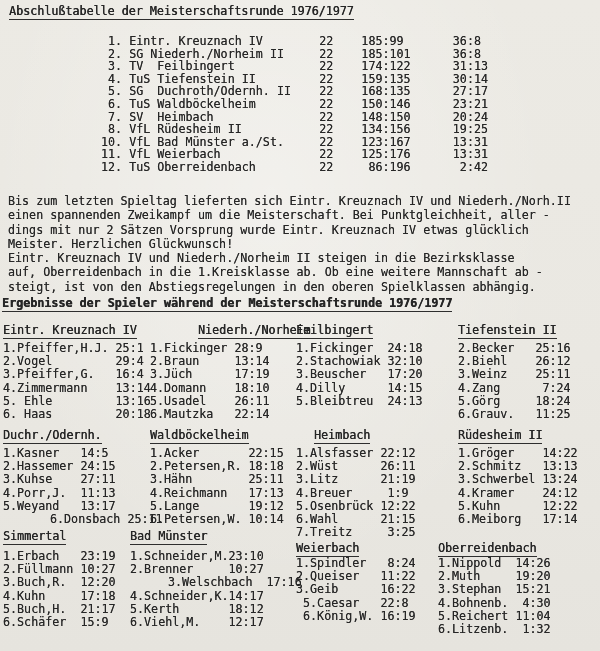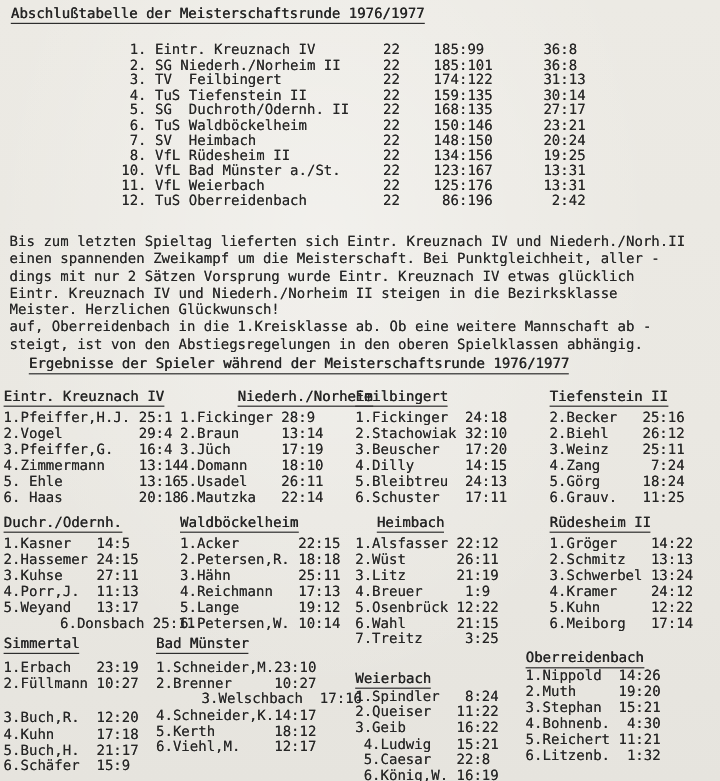--- a/index.html
+++ b/index.html
@@ -21,21 +21,21 @@
     border-bottom:1.5px solid #2e2e2e;
     padding-bottom:1px;
     white-space:pre;
   }
   .title-line{left:9px;top:5px;line-height:13px;}
   .title-line .ul{text-shadow:0.35px 0 currentColor;}
   #standings{left:101px;top:35px;}
   #standings .row{line-height:12.6px;white-space:pre;}
   #commentary{left:8px;top:194px;}
   #commentary .row{line-height:14.3px;white-space:pre;}
-  .results-line{left:24px;top:297px;line-height:13px;}
+  .results-line{left:2px;top:297px;line-height:13px;font-weight:bold;}
   .results-line .ul{text-shadow:0.35px 0 currentColor;}
   .team-col{position:absolute;}
   .team-header{text-shadow:0.3px 0 currentColor;}
   .team-rows{position:absolute;left:0;}
   .prow{line-height:13.2px;white-space:pre;}
   .pname{display:inline-block;white-space:pre;}
   .pscore{white-space:pre;}
 </style>
 </head>
 <body>
@@ -57,22 +57,22 @@
       <div class="row"> 8. VfL Rüdesheim II           22    134:156      19:25</div>
       <div class="row">10. VfL Bad Münster a./St.     22    123:167      13:31</div>
       <div class="row">11. VfL Weierbach              22    125:176      13:31</div>
       <div class="row">12. TuS Oberreidenbach         22     86:196       2:42</div>
     </div>
 
   <div id="commentary" class="abs">
       <div class="row">Bis zum letzten Spieltag lieferten sich Eintr. Kreuznach IV und Niederh./Norh.II</div>
       <div class="row">einen spannenden Zweikampf um die Meisterschaft. Bei Punktgleichheit, aller -</div>
       <div class="row">dings mit nur 2 Sätzen Vorsprung wurde Eintr. Kreuznach IV etwas glücklich</div>
+      <div class="row">Meister. Herzlichen Glückwunsch!</div>
       <div class="row">Eintr. Kreuznach IV und Niederh./Norheim II steigen in die Bezirksklasse</div>
-      <div class="row">Meister. Herzlichen Glückwunsch!</div>
       <div class="row">auf, Oberreidenbach in die 1.Kreisklasse ab. Ob eine weitere Mannschaft ab -</div>
       <div class="row">steigt, ist von den Abstiegsregelungen in den oberen Spielklassen abhängig.</div>
     </div>
 
   <div class="abs results-line">
     <span class="ul">Ergebnisse der Spieler während der Meisterschaftsrunde 1976/1977</span>
   </div>
 
   <div id="teams">
       <div class="team-col" style="left: 3px; top: 323px;"><span class="ul team-header">Eintr. Kreuznach IV</span><div class="team-rows" style="top: 19px;">
@@ -90,21 +90,20 @@
           <div class="prow"><span class="pname" style="width: 12ch;">4.Domann</span><span class="pscore">18:10</span></div>
           <div class="prow"><span class="pname" style="width: 12ch;">5.Usadel</span><span class="pscore">26:11</span></div>
           <div class="prow"><span class="pname" style="width: 12ch;">6.Mautzka</span><span class="pscore">22:14</span></div>
         </div></div>
       <div class="team-col" style="left: 296px; top: 323px;"><span class="ul team-header">Feilbingert</span><div class="team-rows" style="top: 19px;">
           <div class="prow"><span class="pname" style="width: 13ch;">1.Fickinger</span><span class="pscore">24:18</span></div>
           <div class="prow"><span class="pname" style="width: 13ch;">2.Stachowiak</span><span class="pscore">32:10</span></div>
           <div class="prow"><span class="pname" style="width: 13ch;">3.Beuscher</span><span class="pscore">17:20</span></div>
           <div class="prow"><span class="pname" style="width: 13ch;">4.Dilly</span><span class="pscore">14:15</span></div>
           <div class="prow"><span class="pname" style="width: 13ch;">5.Bleibtreu</span><span class="pscore">24:13</span></div>
-          <div class="prow"><span class="pname" style="width: 13ch;">6.Schuster</span><span class="pscore">17:11</span></div>
         </div></div>
       <div class="team-col" style="left: 458px; top: 323px;"><span class="ul team-header">Tiefenstein II</span><div class="team-rows" style="top: 19px;">
           <div class="prow"><span class="pname" style="width: 11ch;">2.Becker</span><span class="pscore">25:16</span></div>
           <div class="prow"><span class="pname" style="width: 11ch;">2.Biehl</span><span class="pscore">26:12</span></div>
           <div class="prow"><span class="pname" style="width: 11ch;">3.Weinz</span><span class="pscore">25:11</span></div>
           <div class="prow"><span class="pname" style="width: 11ch;">4.Zang</span><span class="pscore"> 7:24</span></div>
           <div class="prow"><span class="pname" style="width: 11ch;">5.Görg</span><span class="pscore">18:24</span></div>
           <div class="prow"><span class="pname" style="width: 11ch;">6.Grauv.</span><span class="pscore">11:25</span></div>
         </div></div>
       <div class="team-col" style="left: 3px; top: 428px;"><span class="ul team-header">Duchr./Odernh.</span><div class="team-rows" style="top: 19px;">
@@ -136,44 +135,43 @@
           <div class="prow"><span class="pname" style="width: 12ch;">1.Gröger</span><span class="pscore">14:22</span></div>
           <div class="prow"><span class="pname" style="width: 12ch;">2.Schmitz</span><span class="pscore">13:13</span></div>
           <div class="prow"><span class="pname" style="width: 12ch;">3.Schwerbel</span><span class="pscore">13:24</span></div>
           <div class="prow"><span class="pname" style="width: 12ch;">4.Kramer</span><span class="pscore">24:12</span></div>
           <div class="prow"><span class="pname" style="width: 12ch;">5.Kuhn</span><span class="pscore">12:22</span></div>
           <div class="prow"><span class="pname" style="width: 12ch;">6.Meiborg</span><span class="pscore">17:14</span></div>
         </div></div>
       <div class="team-col" style="left: 3px; top: 529px;"><span class="ul team-header">Simmertal</span><div class="team-rows" style="top: 21px;">
           <div class="prow"><span class="pname" style="width: 11ch;">1.Erbach</span><span class="pscore">23:19</span></div>
           <div class="prow"><span class="pname" style="width: 11ch;">2.Füllmann</span><span class="pscore">10:27</span></div>
-          <div class="prow"><span class="pname" style="width: 11ch; margin-top: 16px;">3.Buch,R.</span><span class="pscore">12:20</span></div>
+          <div class="prow"><span class="pname" style="width: 11ch;">3.Buch,R.</span><span class="pscore">12:20</span></div>
           <div class="prow"><span class="pname" style="width: 11ch;">4.Kuhn</span><span class="pscore">17:18</span></div>
           <div class="prow"><span class="pname" style="width: 11ch;">5.Buch,H.</span><span class="pscore">21:17</span></div>
           <div class="prow"><span class="pname" style="width: 11ch;">6.Schäfer</span><span class="pscore">15:9</span></div>
         </div></div>
       <div class="team-col" style="left: 130px; top: 529px;"><span class="ul team-header">Bad Münster</span><div class="team-rows" style="top: 21px;">
           <div class="prow"><span class="pname" style="width: 14ch;">1.Schneider,M.</span><span class="pscore">23:10</span></div>
           <div class="prow"><span class="pname" style="width: 14ch;">2.Brenner</span><span class="pscore">10:27</span></div>
           <div class="prow"><span class="pname" style="width: 14ch; margin-left: 38px;">3.Welschbach</span><span class="pscore">17:16</span></div>
           <div class="prow"><span class="pname" style="width: 14ch;">4.Schneider,K.</span><span class="pscore">14:17</span></div>
           <div class="prow"><span class="pname" style="width: 14ch;">5.Kerth</span><span class="pscore">18:12</span></div>
           <div class="prow"><span class="pname" style="width: 14ch;">6.Viehl,M.</span><span class="pscore">12:17</span></div>
         </div></div>
-      <div class="team-col" style="left: 296px; top: 558px;"><span class="ul team-header">Weierbach</span><div class="team-rows" style="top: 16px;">
+      <div class="team-col" style="left: 296px; top: 541px;"><span class="ul team-header">Weierbach</span><div class="team-rows" style="top: 16px;">
           <div class="prow"><span class="pname" style="width: 12ch;">1.Spindler</span><span class="pscore"> 8:24</span></div>
           <div class="prow"><span class="pname" style="width: 12ch;">2.Queiser</span><span class="pscore">11:22</span></div>
           <div class="prow"><span class="pname" style="width: 12ch;">3.Geib</span><span class="pscore">16:22</span></div>
-          <div class="prow"><span class="pname" style="width: 12ch;"> 4.Ludwig</span><span class="pscore">15:21</span></div>
           <div class="prow"><span class="pname" style="width: 12ch;"> 5.Caesar</span><span class="pscore">22:8</span></div>
           <div class="prow"><span class="pname" style="width: 12ch;"> 6.König,W.</span><span class="pscore">16:19</span></div>
         </div></div>
       <div class="team-col" style="left: 438px; top: 541px;"><span class="ul team-header">Oberreidenbach</span><div class="team-rows" style="top: 16px;">
           <div class="prow"><span class="pname" style="width: 11ch;">1.Nippold</span><span class="pscore">14:26</span></div>
           <div class="prow"><span class="pname" style="width: 11ch;">2.Muth</span><span class="pscore">19:20</span></div>
           <div class="prow"><span class="pname" style="width: 11ch;">3.Stephan</span><span class="pscore">15:21</span></div>
           <div class="prow"><span class="pname" style="width: 11ch;">4.Bohnenb.</span><span class="pscore"> 4:30</span></div>
-          <div class="prow"><span class="pname" style="width: 11ch;">5.Reichert</span><span class="pscore">11:21</span></div>
+          <div class="prow"><span class="pname" style="width: 11ch;">5.Reichert</span><span class="pscore">11:04</span></div>
           <div class="prow"><span class="pname" style="width: 11ch;">6.Litzenb.</span><span class="pscore"> 1:32</span></div>
         </div></div>
     </div>
 
 </div>
 
 </body></html>

